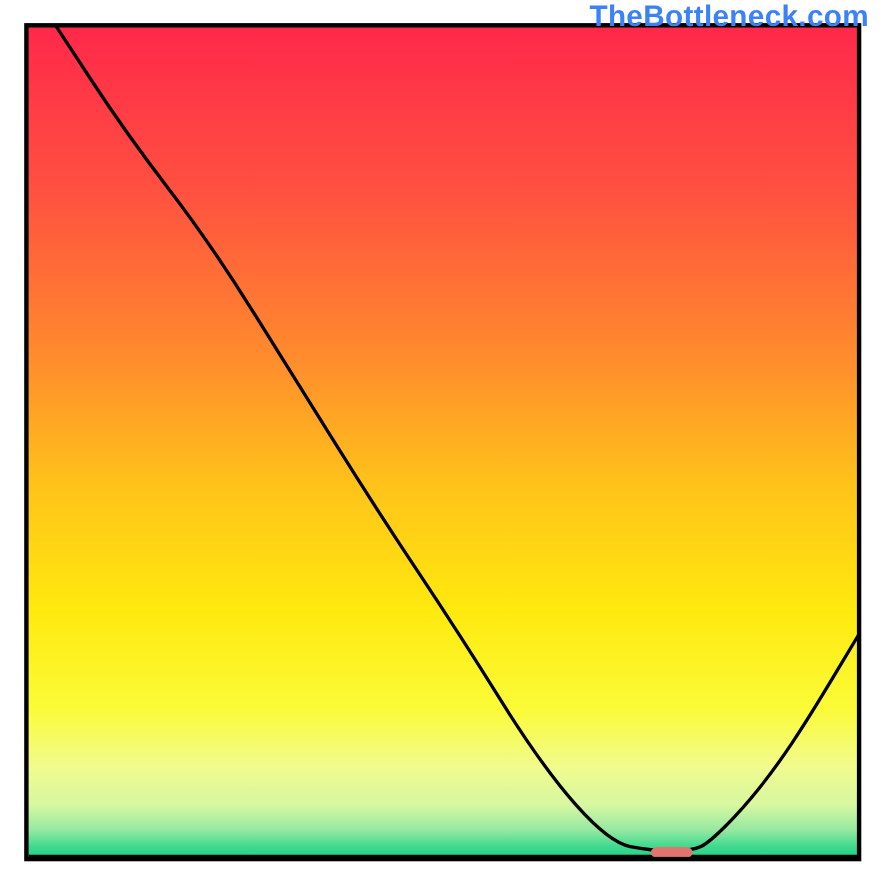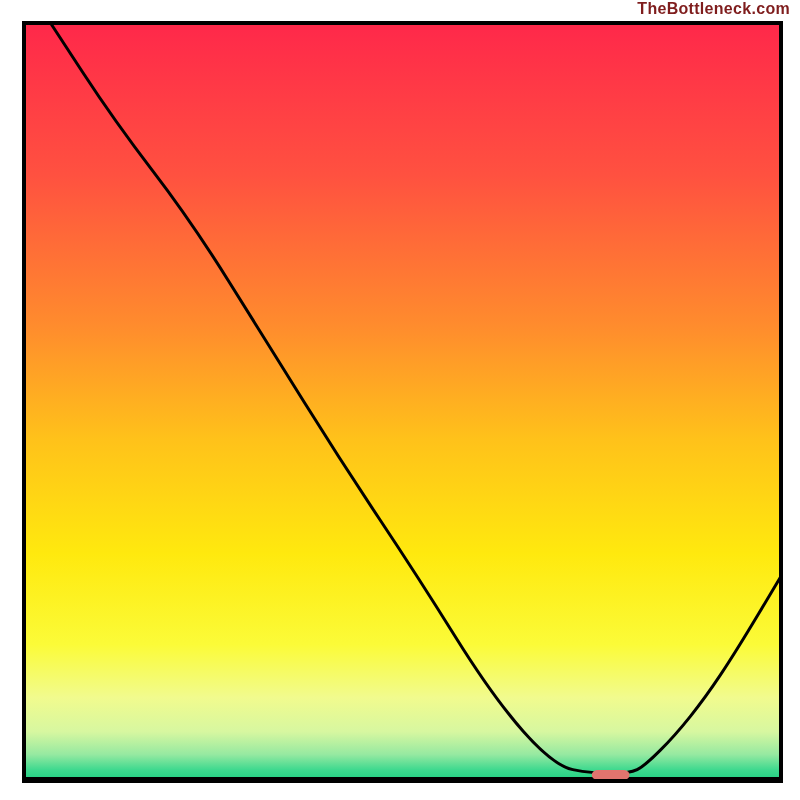--- a/index.html
+++ b/index.html
@@ -12,23 +12,23 @@
   }
   .container {
     position: relative;
     width: 800px;
     height: 800px;
   }
   .watermark {
     position: absolute;
     top: 0;
     right: 10px;
-    font-size: 16px;
+    font-size: 27px;
     font-weight: 600;
-    color: #7f1d1d;
+    color: #3b82f6;
     z-index: 5;
     letter-spacing: 0.3px;
     text-align: center;
   }
   svg {
     position: absolute;
     top: 0;
     left: 0;
   }
 </style>

